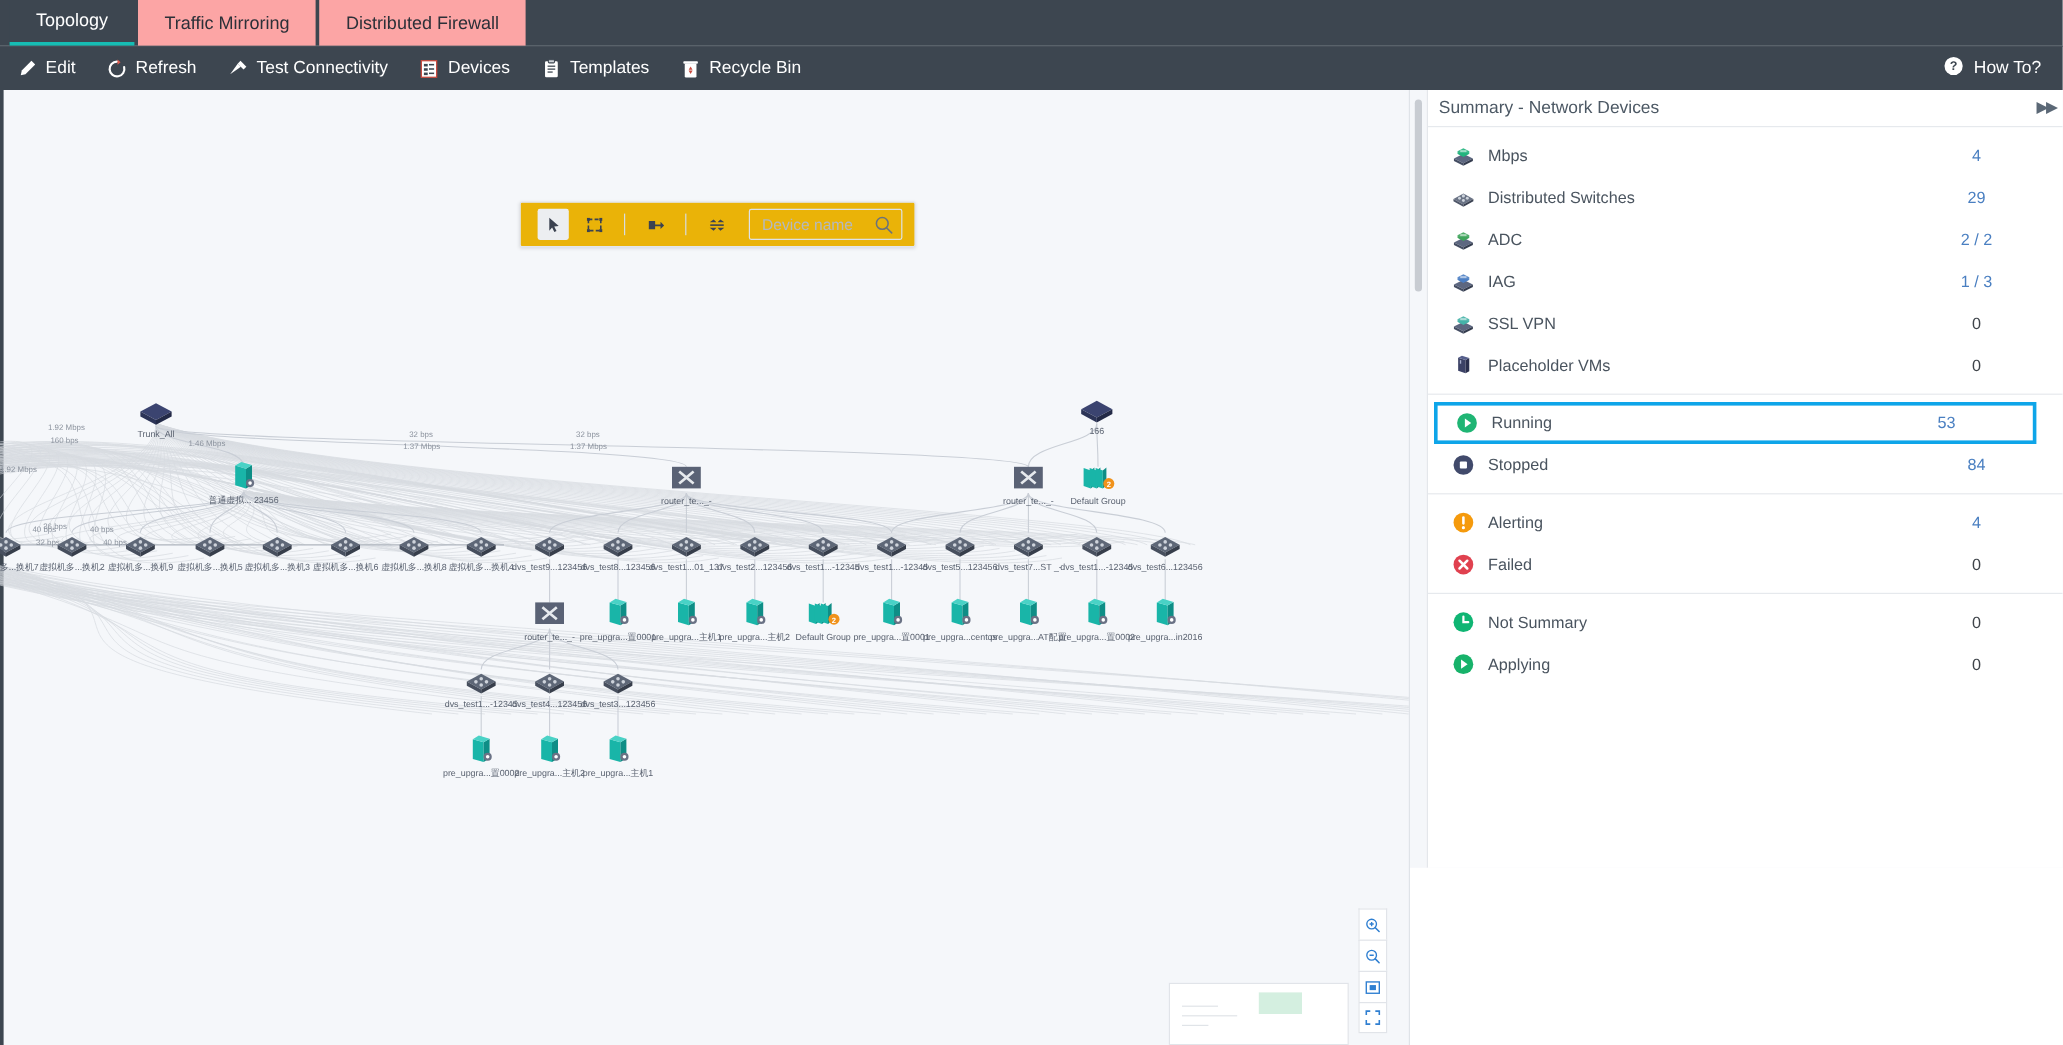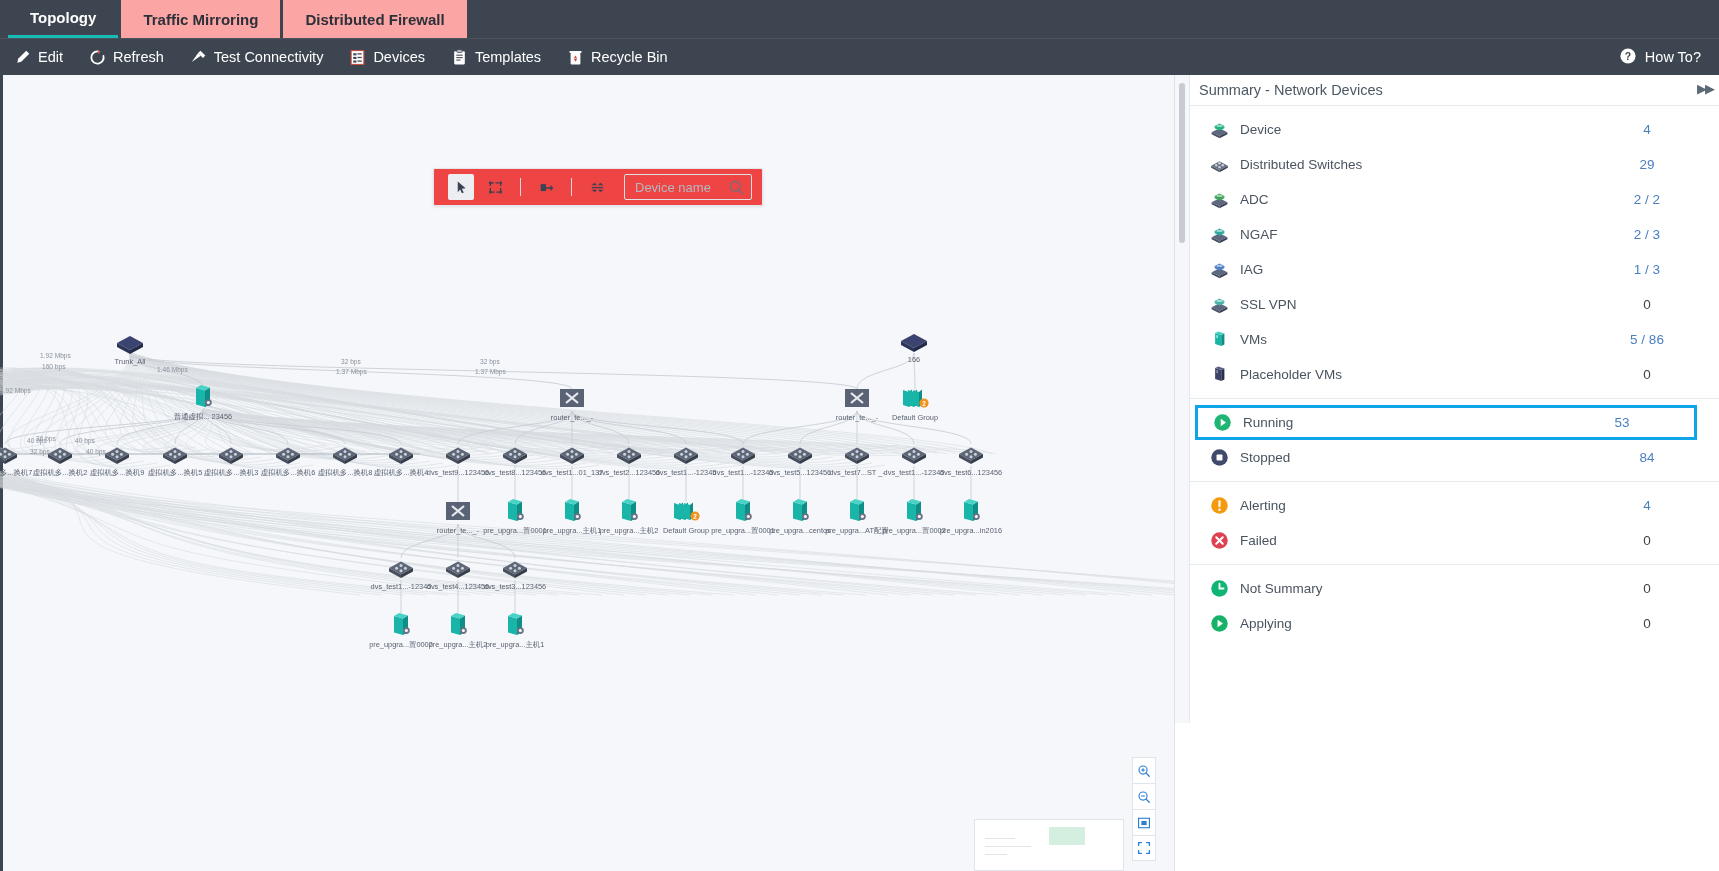--- a/index.html
+++ b/index.html
@@ -12,21 +12,20 @@
   }
 
   
   .tabbar {
     height: 38px;
     background: #3d4650;
     display: flex;
     align-items: center;
     padding-left: 8px;
     position: relative;
-    font-weight: bold;
   }
   .tab {
     height: 38px;
     padding: 0 22px;
     display: flex;
     align-items: center;
     font-size: 15px;
     color: #ffffff;
     cursor: pointer;
     white-space: nowrap;
@@ -93,21 +92,21 @@
   .canvas-edge-left {
     position: absolute; left: 0; top: 0; bottom: 0; width: 3px;
     background: #3d4650;
   }
 
   
   .graph-tools {
     position: absolute;
     left: 433px; top: 93px;
     height: 38px;
-    background: #ef4444;
+    background: #eab308;
     border: 1px solid #e3e6eb;
     border-radius: 2px;
     display: flex;
     align-items: center;
     padding: 0 10px;
     box-shadow: 0 1px 3px rgba(0,0,0,.10);
     z-index: 20;
   }
   .gt-btn {
     width: 26px; height: 26px;
@@ -1076,21 +1075,21 @@
               <span class="r-ico">
                 <svg width="21" height="21" viewBox="0 0 24 24">
         <path d="M3 15l9-4.5 9 4.5-9 4.5z" fill="#5d6780"></path>
         <path d="M3 15v2.4l9 4.5v-2.4z" fill="#454e63"></path>
         <path d="M21 15v2.4l-9 4.5v-2.4z" fill="#343c4e"></path>
         <path d="M6.4 10.4l5.6-2.8 5.6 2.8-5.6 2.8z" fill="#24b47e"></path>
         <path d="M6.4 10.4V8l5.6-2.8L17.6 8v2.4l-5.6 2.8z" fill="#24b47e" opacity=".9"></path>
         <rect x="9" y="7" width="6" height="2" fill="#fff" opacity=".55"></rect>
       </svg>
               </span>
-              <span class="r-label">Device</span>
+              <span class="r-label">Mbps</span>
               <span class="r-val">4</span>
             </div>
             <div class="row">
               <span class="r-ico">
                 <svg width="21" height="21" viewBox="0 0 24 24">
         <path d="M2.5 13.5L12 8.3l9.5 5.2L12 18.7z" fill="#6a7385"></path>
         <path d="M2.5 13.5v2.2L12 20.9v-2.2z" fill="#4e5668"></path>
         <path d="M21.5 13.5v2.2L12 20.9v-2.2z" fill="#3b4252"></path>
         <circle cx="12" cy="10.6" r="1.5" fill="#cdd3dc"></circle>
         <circle cx="8.3" cy="12.8" r="1.4" fill="#cdd3dc"></circle>
@@ -1114,34 +1113,20 @@
               </span>
               <span class="r-label">ADC</span>
               <span class="r-val">2 / 2</span>
             </div>
             <div class="row">
               <span class="r-ico">
                 <svg width="21" height="21" viewBox="0 0 24 24">
         <path d="M3 15l9-4.5 9 4.5-9 4.5z" fill="#5d6780"></path>
         <path d="M3 15v2.4l9 4.5v-2.4z" fill="#454e63"></path>
         <path d="M21 15v2.4l-9 4.5v-2.4z" fill="#343c4e"></path>
-        <path d="M6.4 10.4l5.6-2.8 5.6 2.8-5.6 2.8z" fill="#2fa8a0"></path>
-        <path d="M6.4 10.4V8l5.6-2.8L17.6 8v2.4l-5.6 2.8z" fill="#2fa8a0" opacity=".9"></path>
-        <rect x="9" y="7" width="6" height="2" fill="#fff" opacity=".55"></rect>
-      </svg>
-              </span>
-              <span class="r-label">NGAF</span>
-              <span class="r-val">2 / 3</span>
-            </div>
-            <div class="row">
-              <span class="r-ico">
-                <svg width="21" height="21" viewBox="0 0 24 24">
-        <path d="M3 15l9-4.5 9 4.5-9 4.5z" fill="#5d6780"></path>
-        <path d="M3 15v2.4l9 4.5v-2.4z" fill="#454e63"></path>
-        <path d="M21 15v2.4l-9 4.5v-2.4z" fill="#343c4e"></path>
         <path d="M6.4 10.4l5.6-2.8 5.6 2.8-5.6 2.8z" fill="#4d7fc4"></path>
         <path d="M6.4 10.4V8l5.6-2.8L17.6 8v2.4l-5.6 2.8z" fill="#4d7fc4" opacity=".9"></path>
         <rect x="9" y="7" width="6" height="2" fill="#fff" opacity=".55"></rect>
       </svg>
               </span>
               <span class="r-label">IAG</span>
               <span class="r-val">1 / 3</span>
             </div>
             <div class="row">
               <span class="r-ico">
@@ -1149,32 +1134,20 @@
         <path d="M3 15l9-4.5 9 4.5-9 4.5z" fill="#5d6780"></path>
         <path d="M3 15v2.4l9 4.5v-2.4z" fill="#454e63"></path>
         <path d="M21 15v2.4l-9 4.5v-2.4z" fill="#343c4e"></path>
         <path d="M6.4 10.4l5.6-2.8 5.6 2.8-5.6 2.8z" fill="#45b2a8"></path>
         <path d="M6.4 10.4V8l5.6-2.8L17.6 8v2.4l-5.6 2.8z" fill="#45b2a8" opacity=".9"></path>
         <rect x="9" y="7" width="6" height="2" fill="#fff" opacity=".55"></rect>
       </svg>
               </span>
               <span class="r-label">SSL VPN</span>
               <span class="r-val zero">0</span>
-            </div>
-            <div class="row">
-              <span class="r-ico">
-                <svg width="21" height="21" viewBox="0 0 24 24">
-        <path d="M7 4.6l7 2.2v12.6l-7-2.2z" fill="#19b5a8"></path>
-        <path d="M14 6.8l3.6-1.8v12.6L14 19.4z" fill="#0d8f86"></path>
-        <path d="M7 4.6l3.6-1.8 7 2.2L14 6.8z" fill="#43cfc3"></path>
-        <rect x="8.6" y="7" width="1.3" height="3.4" fill="#d9f7f4"></rect>
-      </svg>
-              </span>
-              <span class="r-label">VMs</span>
-              <span class="r-val">5 / 86</span>
             </div>
             <div class="row">
               <span class="r-ico">
                 <svg width="21" height="21" viewBox="0 0 24 24">
         <path d="M7 4.6l7 2.2v12.6l-7-2.2z" fill="#3c4266"></path>
         <path d="M14 6.8l3.6-1.8v12.6L14 19.4z" fill="#2a2f4d"></path>
         <path d="M7 4.6l3.6-1.8 7 2.2L14 6.8z" fill="#565f8c"></path>
         <rect x="8.6" y="7" width="1.3" height="3.4" fill="#aab0cc"></rect>
       </svg>
               </span>

